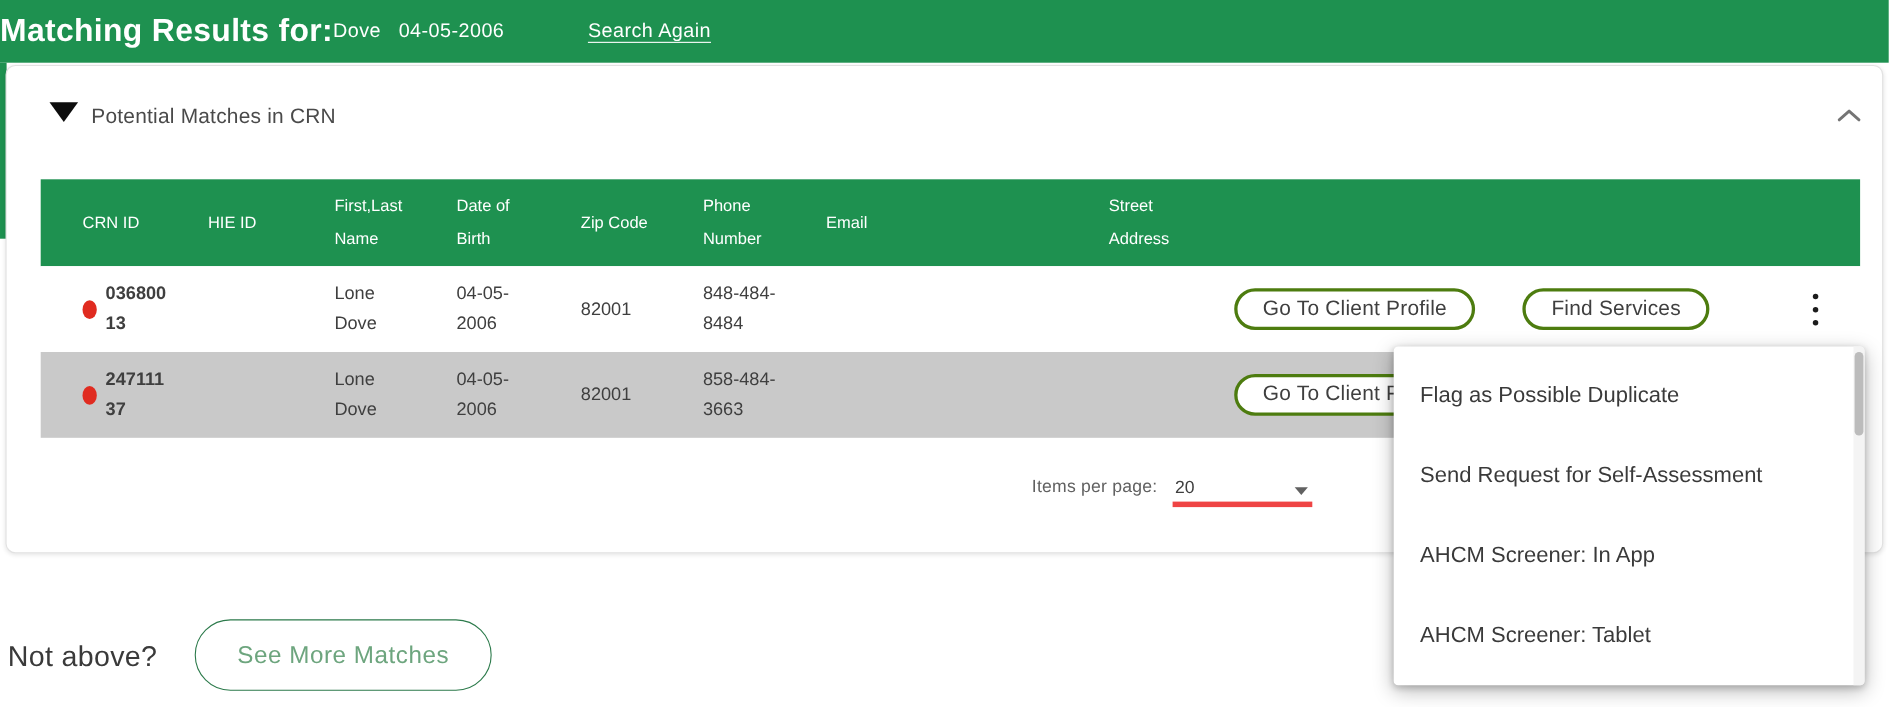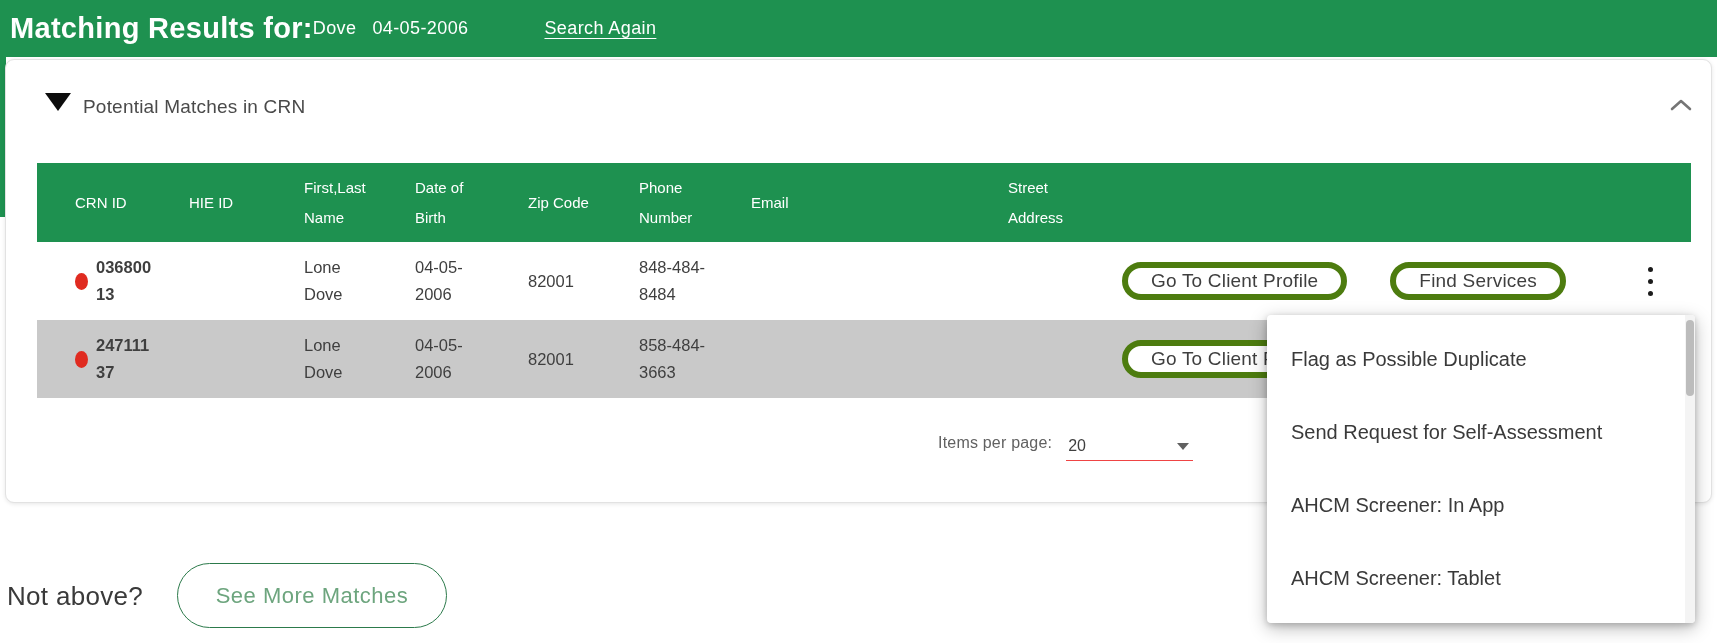--- a/index.html
+++ b/index.html
@@ -7,21 +7,21 @@
     --row-gray:#c9c9c9;
     --red:#e02b20;
     --ink:#3f3f3f;
   }
   *{box-sizing:border-box;margin:0;padding:0;}
   html,body{width:1717px;height:643px;overflow:hidden;background:#fff;
     font-family:"Liberation Sans","DejaVu Sans",sans-serif;color:var(--ink);}
   
   .topbar{position:absolute;left:0;top:0;width:1717px;height:57px;background:var(--green);
     display:flex;align-items:center;color:#fff;}
-  .topbar-title{margin-left:10px;font-size:29px;font-weight:600;letter-spacing:.3px;}
+  .topbar-title{font-size:29px;font-weight:600;letter-spacing:.3px;}
   .q-name{font-size:18px;letter-spacing:.4px;}
   .q-dob{margin-left:16px;font-size:18px;letter-spacing:.4px;}
   .search-again{margin-left:76px;font-size:18px;letter-spacing:.4px;text-decoration:underline;
     text-underline-offset:4px;cursor:pointer;color:#fff;}
   .green-strip{position:absolute;left:0;top:57px;width:6px;height:160px;background:var(--green);}
   
   .card{position:absolute;left:5px;top:59px;width:1707px;height:444px;background:#fff;
     border:1px solid #e2e2e2;border-radius:9px;box-shadow:0 1px 4px rgba(0,0,0,.10);}
   .panel-head{position:absolute;left:0;top:0;width:100%;height:103px;}
   .tri-down{position:absolute;left:39px;top:33px;width:0;height:0;cursor:pointer;
@@ -41,31 +41,31 @@
   .tbody-row{height:78px;font-size:16.5px;line-height:27px;background:#fff;}
   .tbody-row.selected{background:var(--row-gray);}
   .lead{display:flex;align-items:center;font-weight:bold;}
   .dot{width:13px;height:17px;border-radius:50%;background:var(--red);flex:0 0 auto;margin-right:8px;}
   .v-crn{max-width:58px;word-break:break-all;}
   .v-name{max-width:62px;}
   .v-dob{max-width:64px;}
   .v-phone{max-width:74px;}
   .cellspan{display:inline-block;}
   .actions{display:flex;align-items:center;}
-  .pill{height:38px;border:6px solid #4d7c0f;border-radius:19px;background:#fff;color:var(--ink);
+  .pill{height:38px;border:3px solid #4d7c0f;border-radius:19px;background:#fff;color:var(--ink);
     font-size:19px;letter-spacing:.2px;padding:0 23px;display:flex;align-items:center;cursor:pointer;
     font-family:inherit;white-space:nowrap;}
   .pill+.pill{margin-left:43px;}
   .kebab{margin-left:auto;margin-right:34px;display:flex;flex-direction:column;align-items:center;
     cursor:pointer;padding:4px;}
   .kebab i{width:5px;height:5px;border-radius:50%;background:#1c1c1c;margin:3.5px 0;}
   
   .paginator{position:absolute;left:932px;top:371px;display:flex;align-items:center;}
   .pg-label{font-size:16px;color:#616161;letter-spacing:.2px;padding-bottom:7px;}
-  .pg-select{margin-left:14px;width:127px;border-bottom:1px solid #ef4444;height:30px;
+  .pg-select{margin-left:14px;width:127px;border-bottom:5px solid #ef4444;height:30px;
     display:flex;align-items:center;cursor:pointer;position:relative;}
   .pg-value{font-size:16px;color:var(--ink);margin-left:2px;}
   .pg-caret{position:absolute;right:4px;top:12px;width:0;height:0;
     border-left:6px solid transparent;border-right:6px solid transparent;border-top:7px solid #616161;}
   
   .menu{position:absolute;left:1267px;top:315px;width:428px;background:#fff;z-index:40;
     border-radius:4px;padding:8px 0;box-shadow:0 5px 18px rgba(0,0,0,.28),0 2px 6px rgba(0,0,0,.18);}
   .menu-item{min-height:73px;display:flex;align-items:center;padding:0 58px 0 24px;
     font-size:20px;color:#3a3a3a;line-height:29px;cursor:pointer;}
   .menu-track{position:absolute;right:0;top:0;width:10px;height:100%;background:#f4f4f4;

